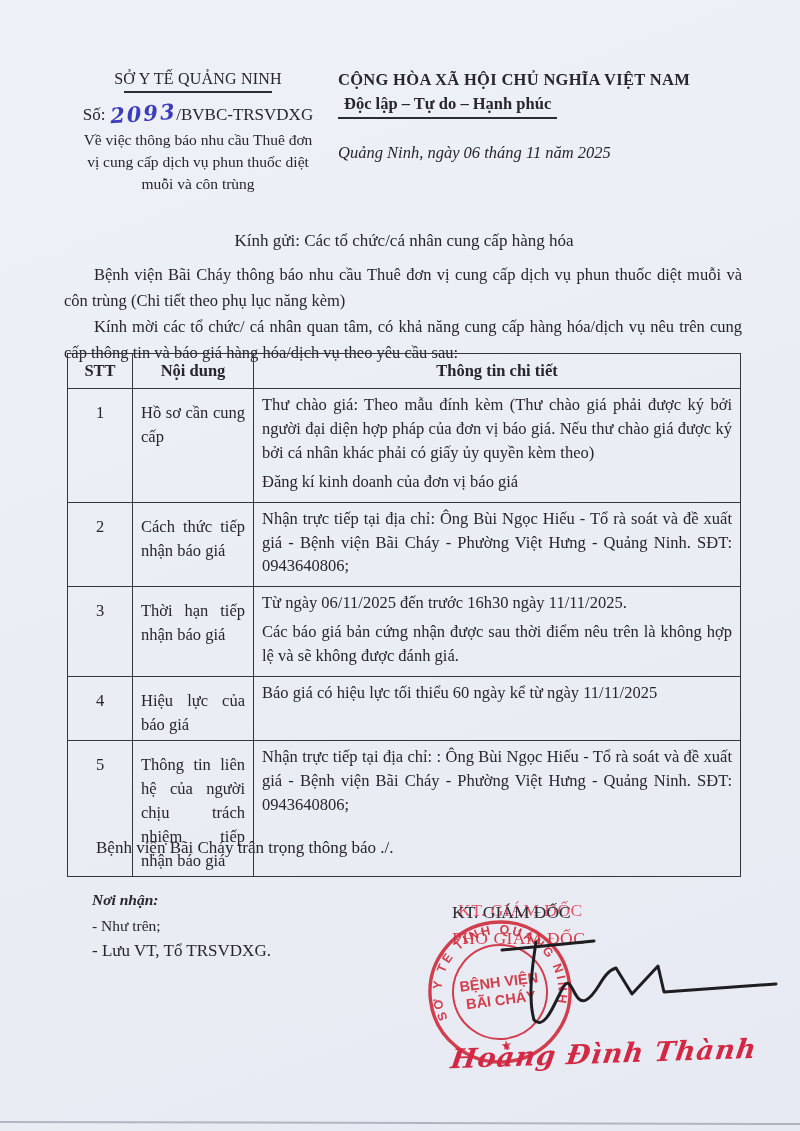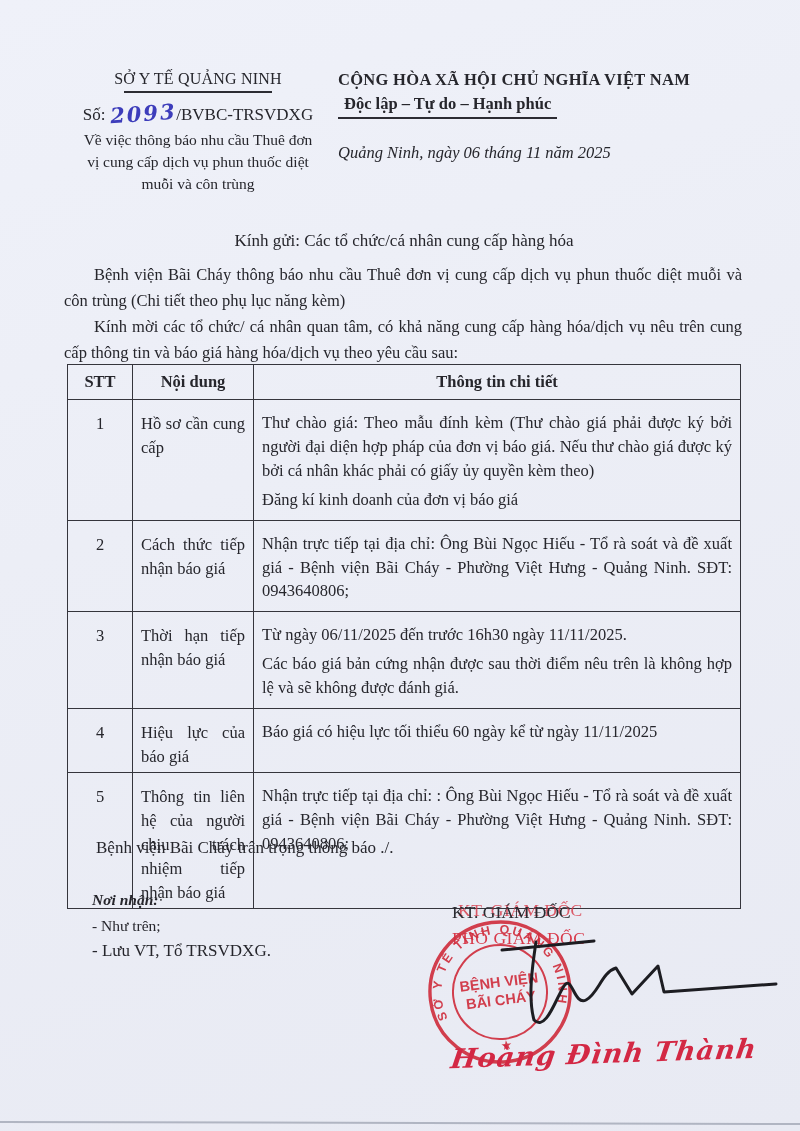--- a/index.html
+++ b/index.html
@@ -32,34 +32,34 @@
   .nat-title{font-size:16.5px;font-weight:bold;letter-spacing:.3px;}
   .nat-motto{display:inline-block;font-size:16.5px;font-weight:bold;margin-top:4px;
     padding:0 6px 3px;border-bottom:2px solid #2c2c33;}
   .place-date{font-style:italic;font-size:16.5px;margin-top:24px;}
   
   .salutation{position:absolute;top:231px;left:68px;width:672px;text-align:center;font-size:17px;}
   .paras{position:absolute;top:262px;left:64px;width:678px;font-size:16.5px;line-height:1.57;text-align:justify;}
   .paras p{margin:0;text-indent:30px;}
   
   .quote-table{
-    position:absolute;top:364px;left:67px;width:674px;
+    position:absolute;top:353px;left:67px;width:674px;
     border-collapse:collapse;font-size:16.5px;line-height:1.45;
   }
   .quote-table th,.quote-table td{
     border:1.6px solid #35353c;padding:3px 8px;vertical-align:top;
   }
   .quote-table th{font-weight:bold;text-align:center;padding:5px 4px;}
   .col-stt{width:56px;text-align:center;}
   .col-label{width:112px;}
   td.cell-stt{text-align:center;padding-top:12px;}
   td.cell-label{text-align:justify;padding-top:12px;}
   td.cell-detail p{margin:0;text-align:justify;}
   td.cell-detail p + p{margin-top:5px;}
-  td.cell-detail{padding-top:11px;padding-bottom:8px;}
+  td.cell-detail{padding-top:4px;padding-bottom:8px;}
   
   .closing{position:absolute;top:838px;left:96px;font-size:17px;}
   .recipients{position:absolute;top:888px;left:92px;font-size:15.5px;line-height:1.5;}
   .recipients .rc-title{font-weight:bold;font-style:italic;margin-bottom:3px;}
   .recipients .rc-item2{font-size:17px;}
   
   .sig-title{position:absolute;top:902px;left:452px;width:240px;font-weight:normal;font-size:17.5px;}
   .sig-line1{position:relative;height:24px;white-space:nowrap;}
   .sig-line1 .red-ghost{position:absolute;left:6px;top:-2px;color:#d8404f;opacity:.85;letter-spacing:.5px;}
   .sig-line1 .black-main{position:absolute;left:0;top:0;color:#2a2a30;}

